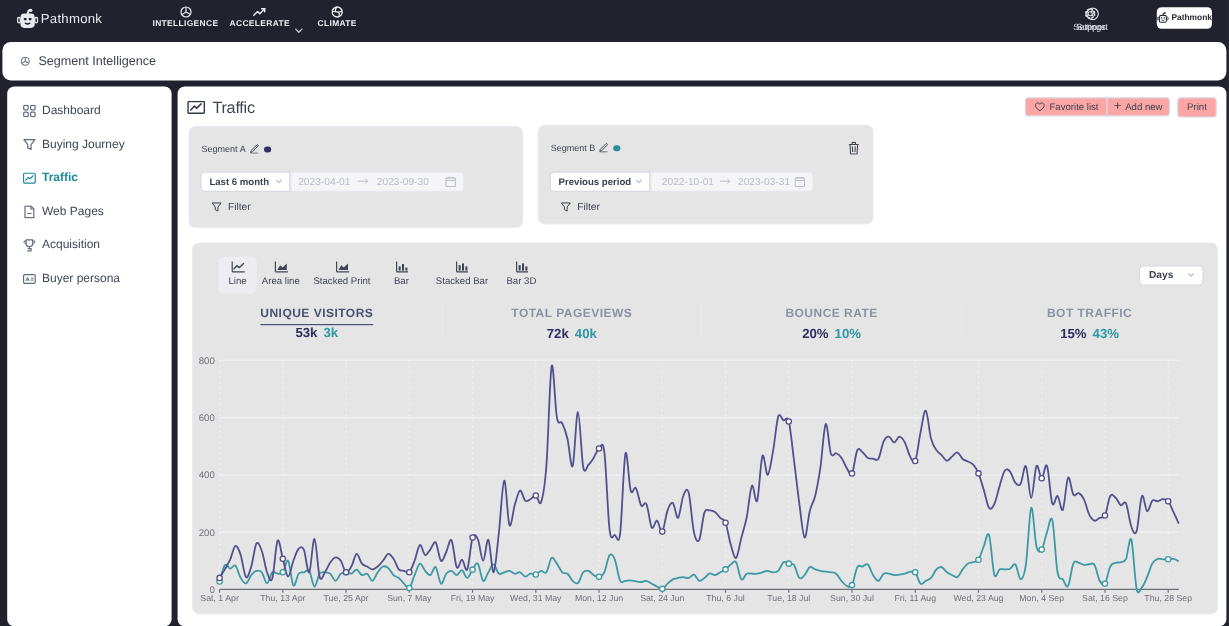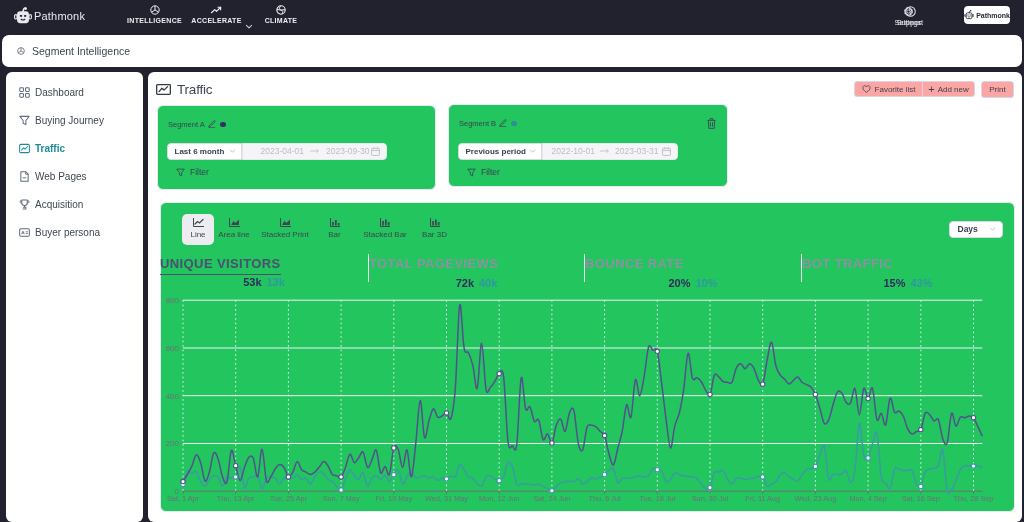--- a/index.html
+++ b/index.html
@@ -9,28 +9,28 @@
 #page { position:relative; width:1024px; height:522px; }
 .navitem { position:absolute; top:5px; text-align:center; color:#edeef2; }
 .navitem svg, .navitem2 svg { display:block; margin:0 auto; }
 .navitem .lbl { font-size:7px; font-weight:bold; letter-spacing:.3px; margin-top:2px; white-space:nowrap; }
 .navitem2 { position:absolute; top:6px; text-align:center; color:#dfe1e7; }
 .navitem2 .lbl { font-size:7.5px; margin-top:1px; white-space:nowrap; }
 .sitem { position:absolute; left:13px; height:14px; display:flex; align-items:center; color:#3f4654; font-size:10px; white-space:nowrap; }
 .sitem svg { margin-right:5px; }
 .btn { position:absolute; border:1px solid #d8d8e2; border-radius:3px; background:#fca5a5;
   color:#3c4250; font-size:8px; display:flex; align-items:center; justify-content:center; white-space:nowrap; }
-.card { position:absolute; background:#22c55e; border:1px solid #e9e9f2; border-radius:6px; }
+.card { position:absolute; background:#e5e5e5; border:1px solid #e9e9f2; border-radius:6px; }
 .seglbl { font-size:7.5px; color:#3c4250; }
 .sel { position:absolute; background:#fff; border:1px solid #d9d9e3; border-radius:4px;
   display:flex; align-items:center; font-size:8px; color:#3b4150; font-weight:600; white-space:nowrap; }
 .datein { position:absolute; background:#f5f5f8; border:1px solid #e6e6ee; border-radius:0 4px 4px 0;
   display:flex; align-items:center; font-size:8.5px; color:#b9bdc7; white-space:nowrap; }
 .tab { position:absolute; text-align:center; color:#3f4552; font-size:8px; }
-.statlbl { font-size:13px; font-weight:bold; letter-spacing:.4px; color:#8b92a2; white-space:nowrap; }
+.statlbl { font-size:10px; font-weight:bold; letter-spacing:.4px; color:#8b92a2; text-align:center; white-space:nowrap; }
 .statnum { font-size:11px; font-weight:bold; text-align:center; white-space:nowrap; }
 .filt { position:absolute; display:flex; align-items:center; font-size:8.5px; color:#3b4150; }
 </style>
 </head>
 <body>
 <div id="page">
 
 <div class="abs" style="left:14px;top:7px;">
 <svg width="18" height="17" viewBox="0 0 18 17">
  <path d="M11.2 1.1 C9.7 1.5 9.1 3 9.1 5" fill="none" stroke="#e9eaef" stroke-width="1.6" stroke-linecap="round"></path>
@@ -174,21 +174,21 @@
  <div class="card" style="left:9px;top:33px;width:279px;height:85px;">
   <span class="seglbl abs" style="left:10px;top:14px;">Segment A</span>
   <svg class="abs" width="8" height="8" viewBox="0 0 10 10" style="left:50px;top:14px;">
           <path d="M1 9 L1.6 6.8 L7.4 1 A0.9 0.9 0 0 1 8.7 2.3 L2.9 8.1 Z M1 9.6 L9 9.6" fill="none" stroke="#3f4552" stroke-width="1"></path>
         </svg>
   <span class="abs" style="left:62px;top:15.5px;width:5.5px;height:5.5px;border-radius:50%;background:#353064;"></span>
   <div class="sel" style="left:8.5px;top:37px;width:75px;height:16.5px;border-radius:4px 0 0 4px;padding-left:7px;">Last 6 month
     <svg width="7" height="5" viewBox="0 0 9 7" style="position:absolute;right:5px;">
             <path d="M1.5 1.5 L4.5 4.5 L7.5 1.5" fill="none" stroke="#b9bdc7" stroke-width="1.3" stroke-linecap="round"></path>
           </svg></div>
-  <div class="datein" style="left:83.5px;top:37px;width:145px;height:16.5px;padding-left:18px;">2023-04-01
+  <div class="datein" style="left:83.5px;top:37px;width:145px;height:16.5px;padding-left:6px;">2023-04-01
     <svg width="10" height="6" viewBox="0 0 11 6" style="margin:0 6px;">
             <path d="M0 3 L9 3 M6.9 1 L9.2 3 L6.9 5" fill="none" stroke="#b9bdc7" stroke-width="0.9"></path>
           </svg>2023-09-30
     <svg width="9" height="9" viewBox="0 0 10 10" style="position:absolute;right:6px;">
             <rect x="0.6" y="1.4" width="8.8" height="8" rx="1" fill="none" stroke="#b9bdc7" stroke-width="1"></rect>
             <path d="M0.6 3.8 L9.4 3.8 M3 0.4 L3 2.2 M7 0.4 L7 2.2" stroke="#b9bdc7" stroke-width="1"></path>
           </svg></div>
   <div class="filt" style="left:18px;top:61px;">
    <svg width="9" height="9" viewBox="0 0 12 12" style="margin-right:5px;">
             <path d="M1 1.5 L11 1.5 L7.5 6 L7.5 10.5 L4.5 9 L4.5 6 Z" fill="none" stroke="#3b4150" stroke-width="1.1" stroke-linejoin="round"></path>
@@ -270,21 +270,21 @@
         </svg>
   <div>Bar 3D</div></div>
 
  <div class="sel" style="left:800.5px;top:148.5px;width:54.5px;height:17px;border-radius:4px;padding-left:8px;font-size:8.5px;">Days
   <svg width="7" height="5" viewBox="0 0 9 7" style="position:absolute;right:6px;">
           <path d="M1.5 1.5 L4.5 4.5 L7.5 1.5" fill="none" stroke="#b9bdc7" stroke-width="1.3" stroke-linecap="round"></path>
         </svg></div>
 
  <div class="abs" style="left:12px;top:184px;width:208px;">
   <div class="statlbl" style="color:#4a5070;"><span style="border-bottom:1px solid #4a5070;padding-bottom:2.5px;">UNIQUE VISITORS</span></div>
-  <div class="statnum" style="margin-top:5px;"><span style="color:#2f2c60;">53k</span><span style="display:inline-block;width:5px;"></span><span style="color:#2f98a4;">13k</span></div>
+  <div class="statnum" style="margin-top:5px;"><span style="color:#2f2c60;">53k</span><span style="display:inline-block;width:5px;"></span><span style="color:#2f98a4;">3k</span></div>
  </div>
  <div class="abs" style="left:220px;top:182px;width:216px;height:28px;border-left:1px solid #e8e8ef;padding-top:2px;">
   <div class="statlbl">TOTAL PAGEVIEWS</div>
   <div class="statnum" style="margin-top:5.5px;"><span style="color:#2f2c60;">72k</span><span style="display:inline-block;width:5px;"></span><span style="color:#2f98a4;">40k</span></div>
  </div>
  <div class="abs" style="left:436px;top:182px;width:217px;height:28px;border-left:1px solid #e8e8ef;padding-top:2px;">
   <div class="statlbl">BOUNCE RATE</div>
   <div class="statnum" style="margin-top:5.5px;"><span style="color:#2f2c60;">20%</span><span style="display:inline-block;width:5px;"></span><span style="color:#2f98a4;">10%</span></div>
  </div>
  <div class="abs" style="left:653px;top:182px;width:213px;height:28px;border-left:1px solid #e8e8ef;padding-top:2px;">

